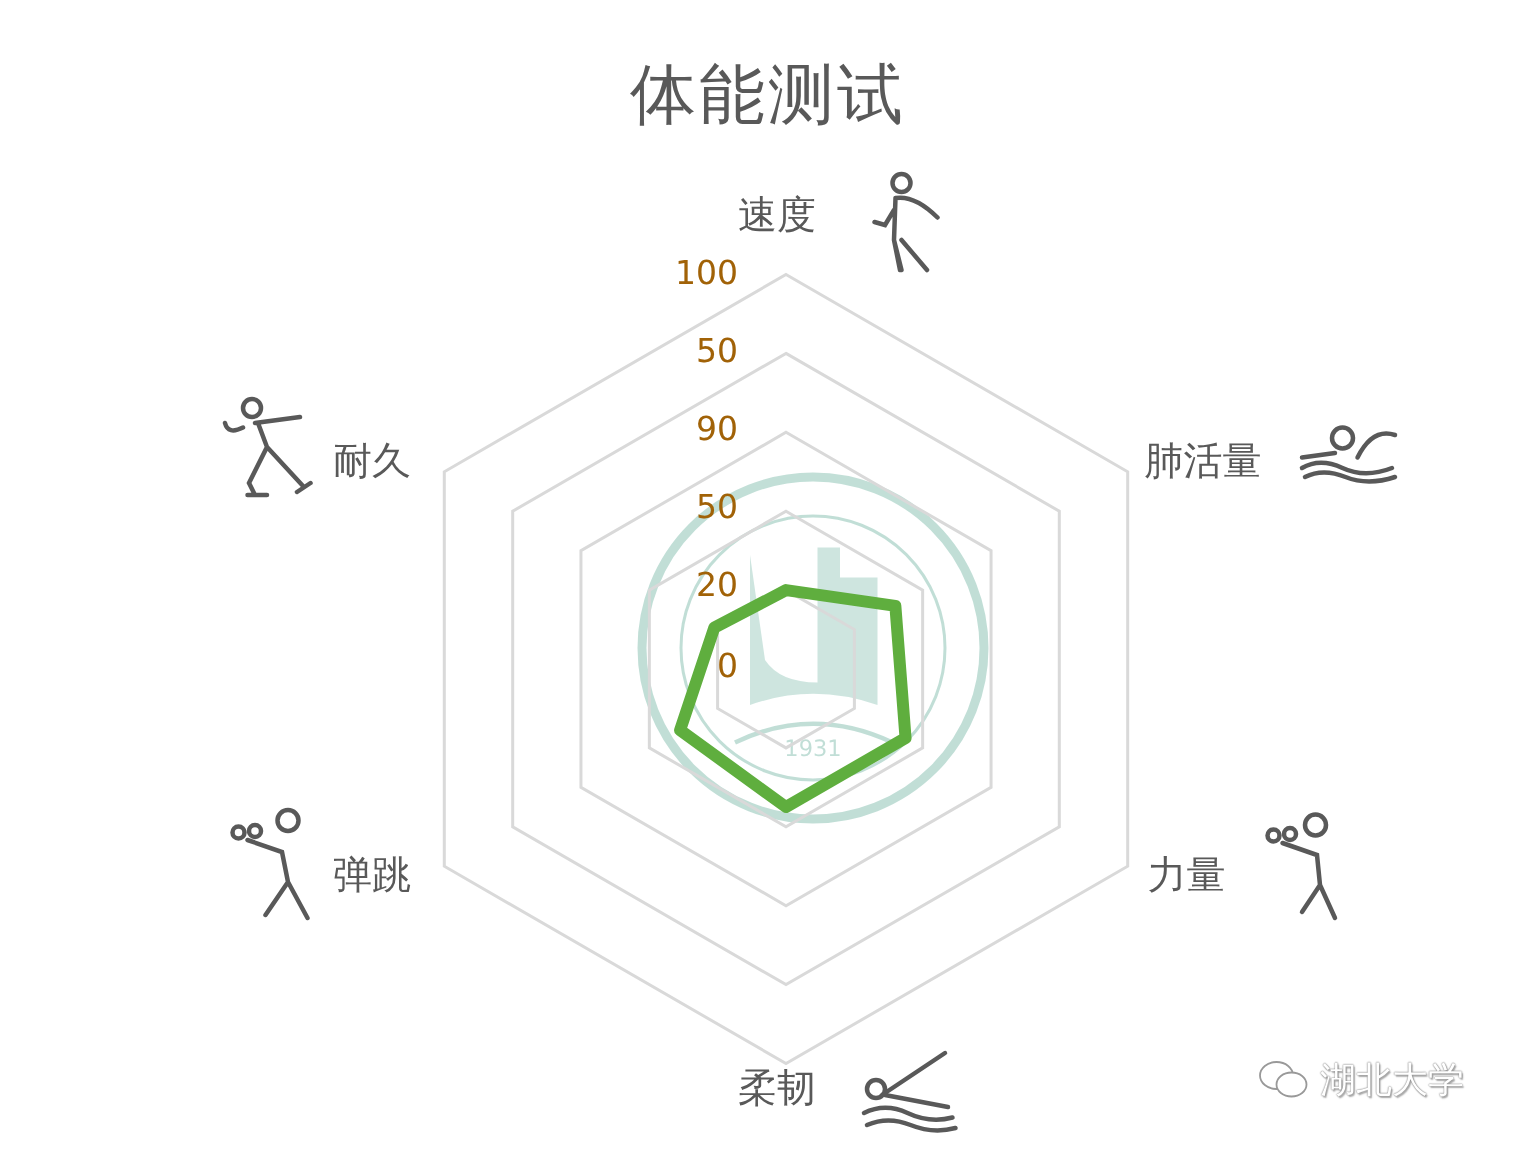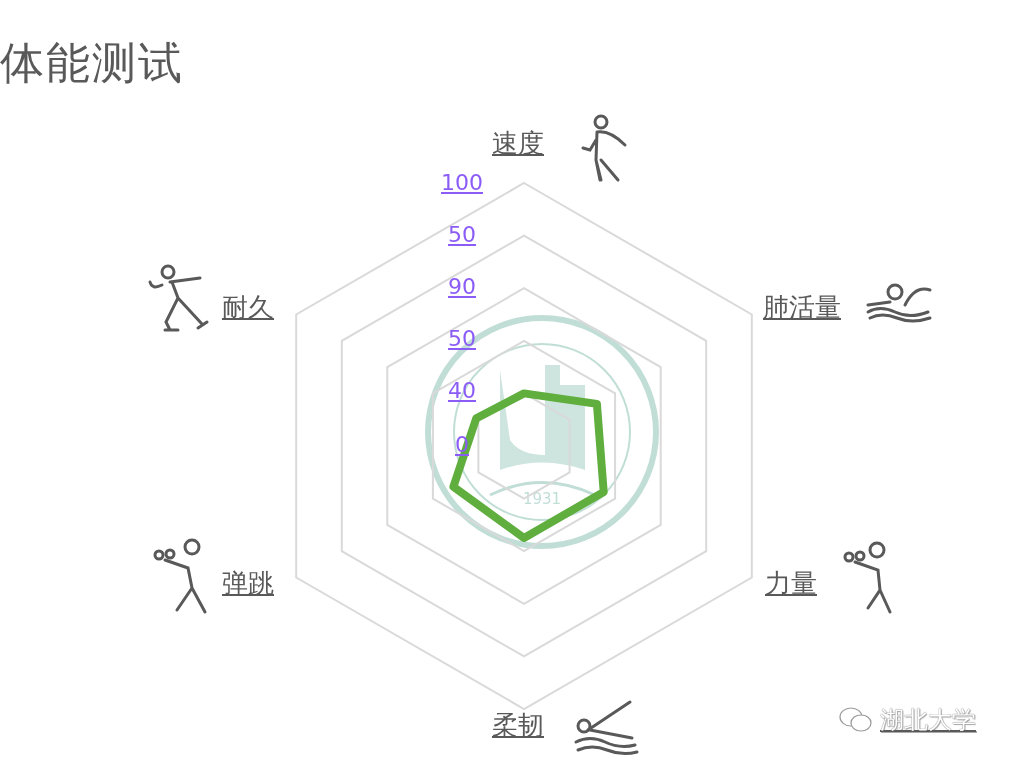--- a/index.html
+++ b/index.html
@@ -1,23 +1,23 @@
 <!DOCTYPE html>
 <html><head>
 <meta charset="utf-8">
 <style>
   html, body { margin: 0; padding: 0; background: #ffffff; }
   body { width: 1024px; height: 768px; position: relative; overflow: hidden;
          font-family: "DejaVu Sans", sans-serif; color: #595959; }
-  .title { position: absolute; left: 0; width: 1024px; top: 34px; text-align: left;
+  .title { position: absolute; left: 0; width: 1024px; top: 34px; text-align: center;
            font-size: 44px; color: #595959; letter-spacing: 2px; }
-  .axis-label { position: absolute; font-size: 26px; color: #595959; white-space: nowrap; text-decoration: underline; }
-  .tick { position: absolute; font-size: 22px; color: #8b5cf6; text-align: center; width: 60px; text-decoration: underline; }
+  .axis-label { position: absolute; font-size: 26px; color: #595959; white-space: nowrap; }
+  .tick { position: absolute; font-size: 22px; color: #a16207; text-align: right; width: 60px; }
   svg.chart { position: absolute; left: 0; top: 0; }
-  .watermark { position: absolute; left: 838px; top: 704px; display: flex; align-items: center; gap: 6px; text-decoration: underline; }
+  .watermark { position: absolute; left: 838px; top: 704px; display: flex; align-items: center; gap: 6px; }
   .watermark span { font-size: 24px; color: #ffffff;
                     text-shadow: 0 0 1px #888, 0 0 1px #888, 1px 1px 1px #aaa; }
 </style>
 </head>
 <body>
 
 <div class="title">体能测试</div>
 
 <svg class="chart" width="1024" height="768" viewBox="0 0 1024 768">
 
@@ -66,21 +66,21 @@
   <g stroke="#595959" stroke-width="3" fill="none" stroke-linecap="round">
     <circle cx="168" cy="272" r="6"></circle>
     <path d="M170 282 L200 278 M172 282 L178 298 L166 322 L170 330 M178 298 L202 324 M162 285 Q152 290 150 282 M165 330 L178 330 M198 328 L207 322"></path>
   </g>
 </svg>
 
 <div class="tick" style="left:432px;top:170px">100</div>
 <div class="tick" style="left:432px;top:222px">50</div>
 <div class="tick" style="left:432px;top:274px">90</div>
 <div class="tick" style="left:432px;top:326px">50</div>
-<div class="tick" style="left:432px;top:378px">40</div>
+<div class="tick" style="left:432px;top:378px">20</div>
 <div class="tick" style="left:432px;top:432px">0</div>
 
 <div class="axis-label" style="left:492px;top:126px">速度</div>
 <div class="axis-label" style="left:763px;top:290px">肺活量</div>
 <div class="axis-label" style="left:765px;top:566px">力量</div>
 <div class="axis-label" style="left:492px;top:708px">柔韧</div>
 <div class="axis-label" style="left:222px;top:566px">弹跳</div>
 <div class="axis-label" style="left:222px;top:290px">耐久</div>
 
 <div class="watermark">

